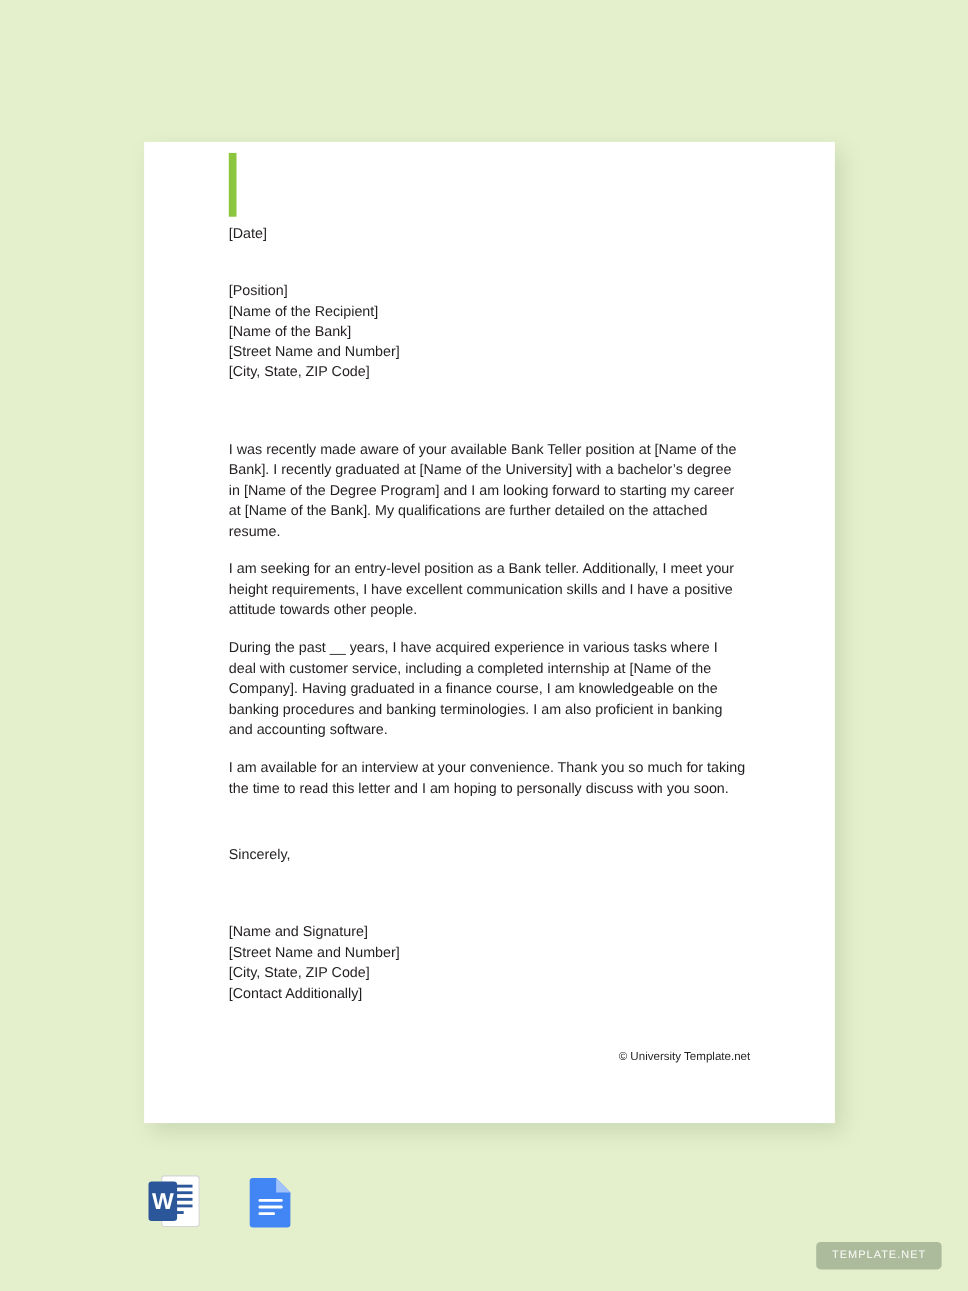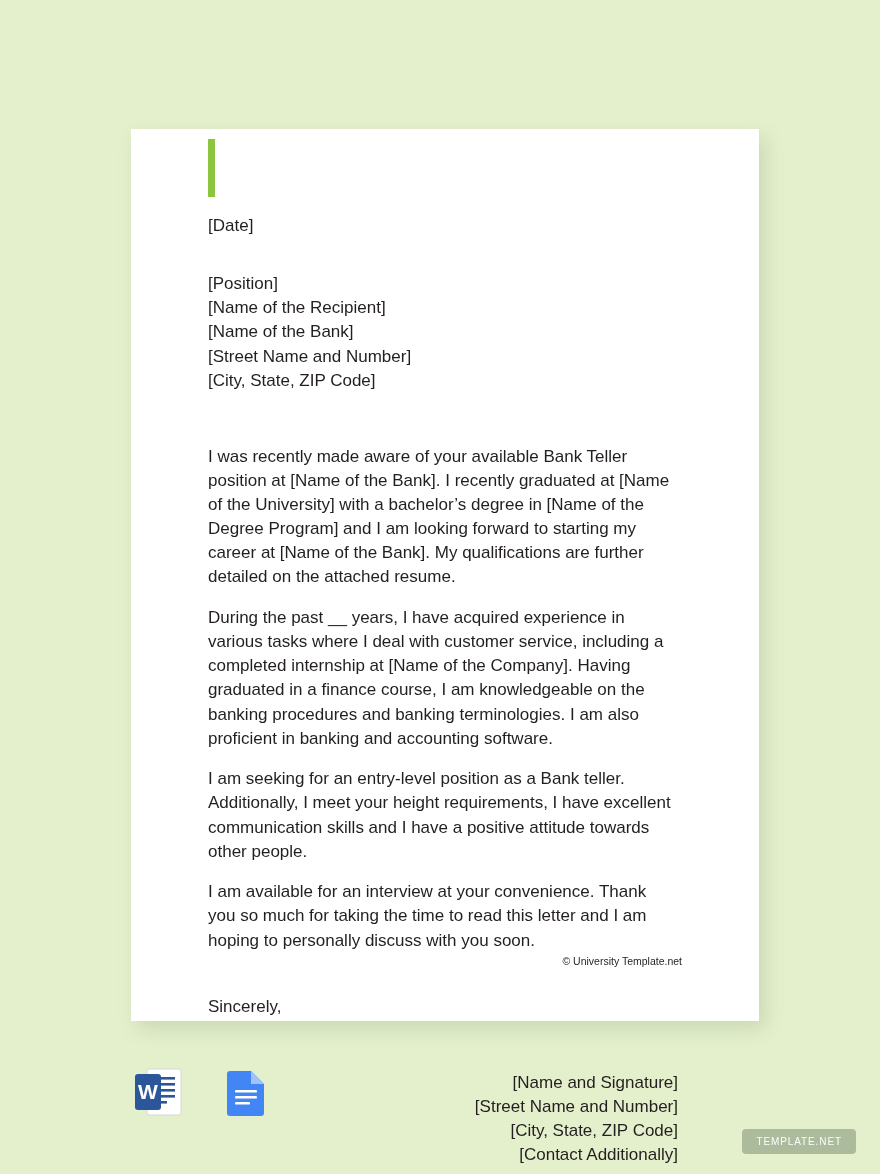--- a/index.html
+++ b/index.html
@@ -35,24 +35,24 @@
     left: 77px;
     top: 10px;
     width: 7px;
     height: 58px;
     background: #8cc63f;
   }
 
   .letter {
     position: absolute;
     left: 77px;
-    top: 85px;
+    top: 74px;
     width: 470px;
     color: #231f20;
-    font-size: 17px;
+    font-size: 13px;
     line-height: 1.42;
   }
 
   .block {
     margin: 0 0 14px 0;
   }
   .block .line {
     display: block;
     white-space: pre-wrap;
   }
@@ -64,21 +64,21 @@
   .body-para {
     margin: 0 0 16.5px 0;
     text-align: left;
   }
 
   .closing {
     margin-top: 42px;
     margin-bottom: 52px;
   }
 
-  .signature-block .line { display: block; text-align: right; }
+  .signature-block .line { display: block; }
 
   .copyright {
     position: absolute;
     left: 0;
     right: 77px;
     top: 826px;
     text-align: right;
     font-size: 10.5px;
     color: #231f20;
   }
@@ -136,22 +136,22 @@
       <div class="block recipient-block">
         <span class="line">[Position]</span>
         <span class="line">[Name of the Recipient]</span>
         <span class="line">[Name of the Bank]</span>
         <span class="line">[Street Name and Number]</span>
         <span class="line">[City, State, ZIP Code]</span>
       </div>
 
 
       <p class="body-para">I was recently made aware of your available Bank Teller position at [Name of the Bank]. I recently graduated at [Name of the University] with a bachelor’s degree in [Name of the Degree Program] and I am looking forward to starting my career at [Name of the Bank]. My qualifications are further detailed on the attached resume.</p>
+      <p class="body-para">I am seeking for an entry-level position as a Bank teller. Additionally, I meet your height requirements, I have excellent communication skills and I have a positive attitude towards other people.</p>
       <p class="body-para">During the past __ years, I have acquired experience in various tasks where I deal with customer service, including a completed internship at [Name of the Company]. Having graduated in a finance course, I am knowledgeable on the banking procedures and banking terminologies. I am also proficient in banking and accounting software.</p>
-      <p class="body-para">I am seeking for an entry-level position as a Bank teller. Additionally, I meet your height requirements, I have excellent communication skills and I have a positive attitude towards other people.</p>
       <p class="body-para">I am available for an interview at your convenience. Thank you so much for taking the time to read this letter and I am hoping to personally discuss with you soon.</p>
 
       <div class="closing">Sincerely,</div>
 
       <div class="signature-block">
         <span class="line">[Name and Signature]</span>
         <span class="line">[Street Name and Number]</span>
         <span class="line">[City, State, ZIP Code]</span>
         <span class="line">[Contact Additionally]</span>
       </div>

